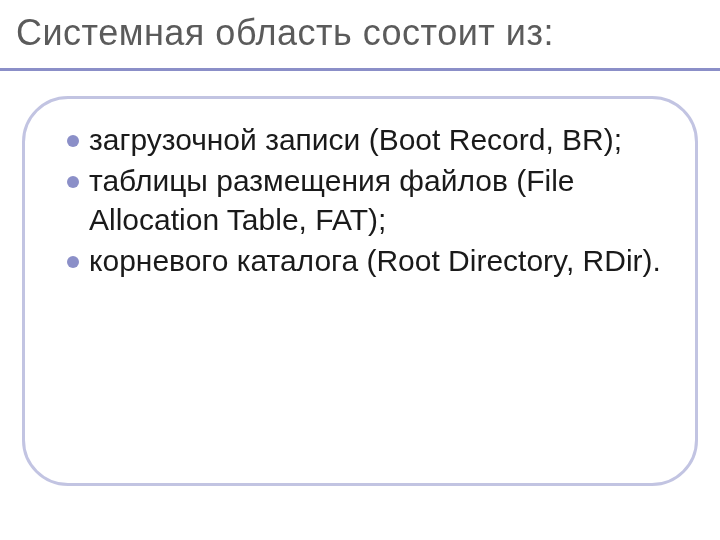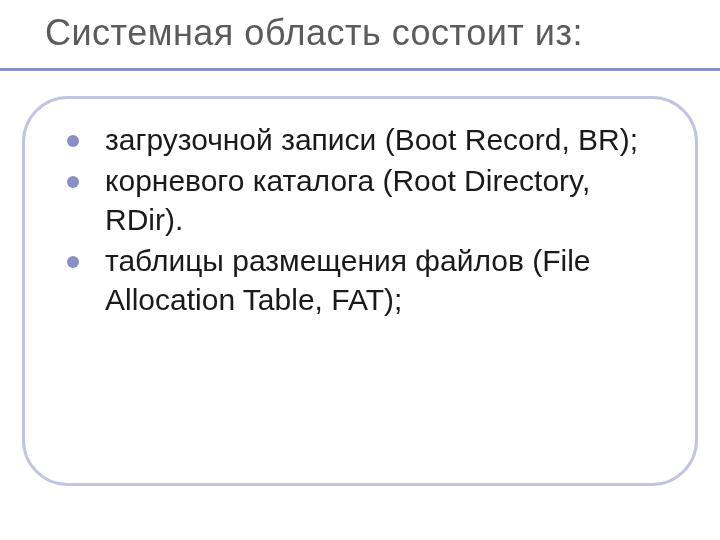--- a/index.html
+++ b/index.html
@@ -10,22 +10,21 @@
     body {
       width: 720px;
       height: 540px;
       background: #ffffff;
       font-family: Arial, sans-serif;
       position: relative;
       overflow: hidden;
     }
     .title-bar {
       position: relative;
-      padding: 12px 20px 8px 5px;
-      margin-left: 40px;
+      padding: 12px 20px 8px 16px;
     }
     .title {
       font-size: 36px;
       color: #5b5b5b;
       font-weight: normal;
       letter-spacing: 0.5px;
     }
     .underline {
       position: absolute;
       left: 0;
@@ -41,21 +40,20 @@
       width: 676px;
       height: 390px;
       border: 3px solid #c2c4e2;
       border-radius: 46px;
       padding: 22px 30px 22px 42px;
     }
     .bullet-item {
       display: flex;
       align-items: flex-start;
       margin-bottom: 3px;
-      gap: 16px;
     }
     .bullet {
       width: 12px;
       height: 12px;
       border-radius: 50%;
       background: #8b8fc8;
       flex-shrink: 0;
       margin-top: 14px;
       margin-right: 10px;
     }
@@ -74,19 +72,19 @@
 </div>
 <div class="underline"></div>
 
 <div class="content-box">
   <div class="bullet-item">
     <div class="bullet"></div>
     <div class="bullet-text">загрузочной записи (Bооt Record, ВR);</div>
   </div>
   <div class="bullet-item">
     <div class="bullet"></div>
-    <div class="bullet-text">корневого каталога (Root Directory, RDir).</div>
+    <div class="bullet-text">таблицы размещения файлов (File Allocation Table, FAT);</div>
   </div>
   <div class="bullet-item">
     <div class="bullet"></div>
-    <div class="bullet-text">таблицы размещения файлов (File Allocation Table, FAT);</div>
+    <div class="bullet-text">корневого каталога (Root Directory, RDir).</div>
   </div>
 </div>
 
 </body></html>

